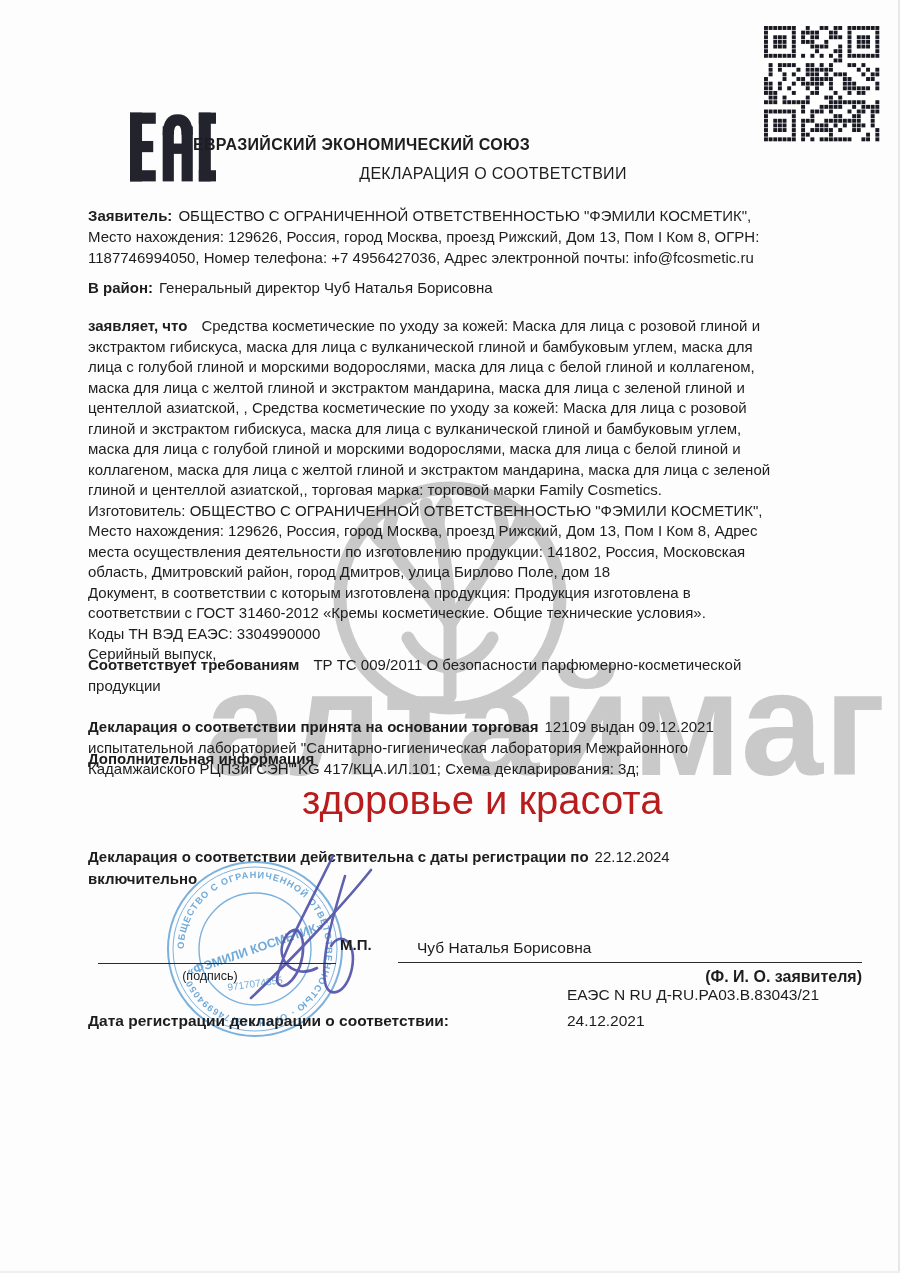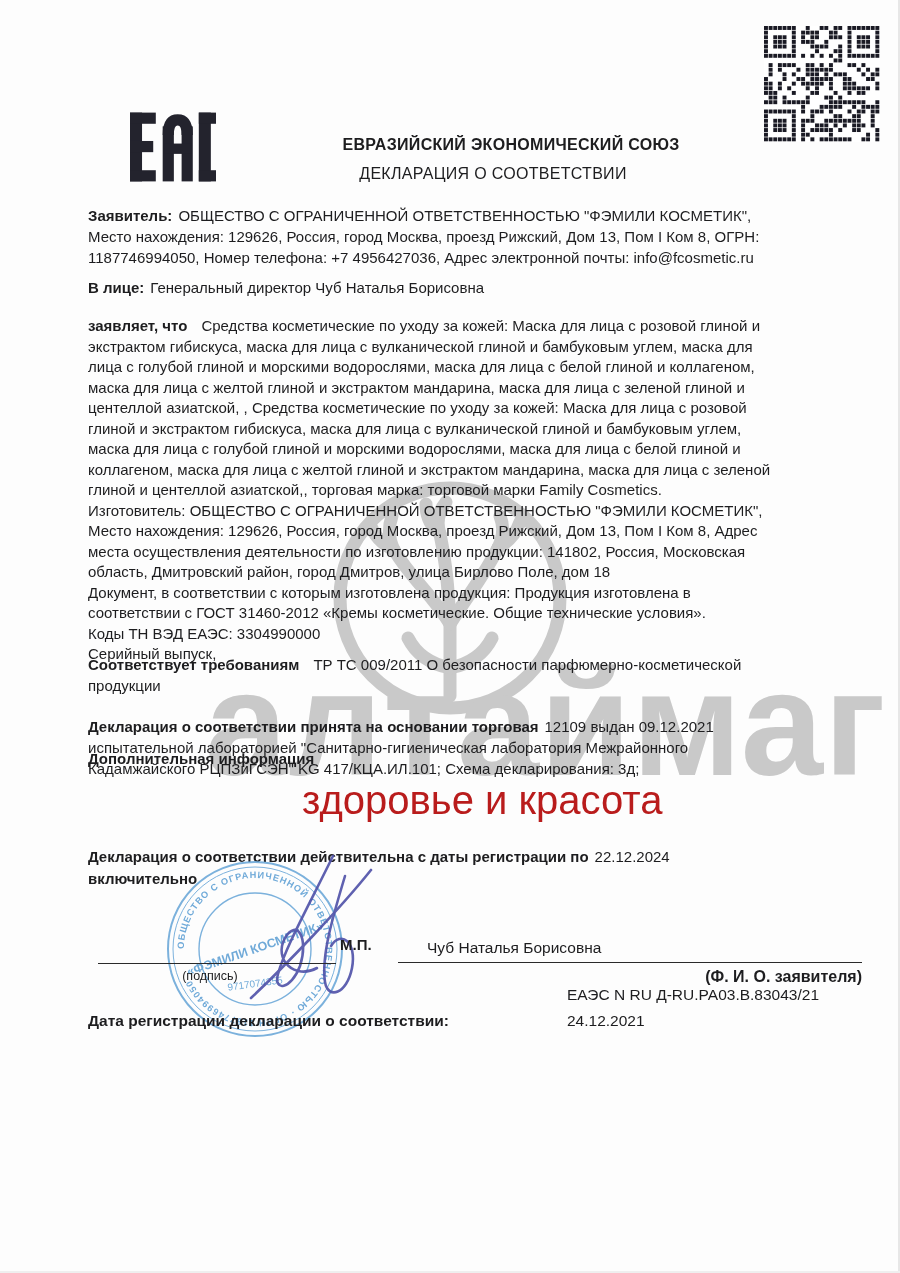--- a/index.html
+++ b/index.html
@@ -5,22 +5,22 @@
   html,body{margin:0;padding:0;background:#fff;}
   #page{position:relative;width:900px;height:1273px;background:#fdfdfd;overflow:hidden;
         font-family:"Liberation Sans",sans-serif;color:#1d1d1f;}
   
   .wm-word{position:absolute;left:205px;top:650px;font-size:148px;font-weight:bold;
            color:#c9c9c9;line-height:1;letter-spacing:1px;z-index:1;text-align:right;}
   .wm-tag{position:absolute;left:302px;top:778px;font-size:40px;color:#b91c1c;z-index:1;}
   .wm-logo{position:absolute;left:324px;top:472px;z-index:1;}
   
   .eac{position:absolute;left:130px;top:112px;}
-  .title1{position:absolute;left:193px;top:136px;width:600px;text-align:center;
-          font-size:16px;font-weight:bold;letter-spacing:.3px;z-index:2;padding-left:18px;}
+  .title1{position:absolute;left:193px;top:136px;width:600px;
+          font-size:16px;font-weight:bold;letter-spacing:.3px;z-index:2;}
   .title2{position:absolute;left:193px;top:165px;width:600px;text-align:center;
           font-size:16px;font-weight:normal;letter-spacing:.3px;z-index:2;}
   .qr{position:absolute;left:764px;top:26px;z-index:2;}
   
   .para{position:absolute;left:88px;width:800px;font-size:15px;line-height:21px;
         white-space:pre-line;z-index:2;}
   .para b{margin-right:6px;}
   .para.gapw b{margin-right:14px;}
   .p-applicant{top:205px;}
   .p-person{top:277px;}
@@ -28,21 +28,21 @@
   .p-req{top:654px;}
   .p-protocol{top:716px;}
   .p-addinfo{top:748px;font-weight:bold;}
   .p-valid{top:846px;line-height:21.5px;white-space:normal;}
   
   .stamp{position:absolute;left:160px;top:854px;z-index:3;opacity:.88;}
   .sig{position:absolute;left:215px;top:848px;z-index:4;opacity:.9;}
   .mp{position:absolute;left:340px;top:936px;font-size:15px;font-weight:bold;z-index:5;}
   .sig-line{position:absolute;left:98px;top:963px;width:238px;border-top:1.6px solid #2a2a2a;z-index:5;}
   .sig-cap{position:absolute;left:150px;top:969px;width:120px;text-align:center;font-size:12.5px;z-index:5;}
-  .name{position:absolute;left:427px;top:939px;font-size:15.5px;z-index:5;}
+  .name{position:absolute;left:417px;top:939px;font-size:15.5px;z-index:5;}
   .name-line{position:absolute;left:398px;top:962px;width:464px;border-top:1.6px solid #2a2a2a;z-index:5;}
   .name-cap{position:absolute;left:398px;top:968px;width:464px;text-align:right;
             font-size:16px;font-weight:bold;z-index:5;}
   
   .reg-label{position:absolute;left:88px;font-size:15.5px;font-weight:bold;z-index:5;}
   .reg-value{position:absolute;left:567px;font-size:15.5px;z-index:5;}
   .r1{top:986px;} .r2{top:1012px;}
   
   .edge-r{position:absolute;right:0;top:0;width:2px;height:100%;background:#e7e7e7;z-index:6;}
   .edge-b{position:absolute;left:0;bottom:0;width:100%;height:2px;background:#efefef;z-index:6;}
@@ -412,21 +412,21 @@
         <rect x="97.44" y="111.36" width="3.94" height="3.94"></rect>
         <rect x="102.08" y="111.36" width="3.94" height="3.94"></rect>
         <rect x="111.36" y="111.36" width="3.94" height="3.94"></rect>
       </g>
   </svg>
 
   <div class="para p-applicant"><b>Заявитель:</b><span>ОБЩЕСТВО С ОГРАНИЧЕННОЙ ОТВЕТСТВЕННОСТЬЮ "ФЭМИЛИ КОСМЕТИК",
 Место нахождения: 129626, Россия, город Москва, проезд Рижский, Дом 13, Пом I Ком 8, ОГРН:
 1187746994050, Номер телефона: +7 4956427036, Адрес электронной почты: info@fcosmetic.ru</span></div>
 
-  <div class="para p-person"><b>В лице:</b><span>Генеральный директор Чуб Наталья Борисовна</span></div>
+  <div class="para p-person"><b>В район:</b><span>Генеральный директор Чуб Наталья Борисовна</span></div>
 
   <div class="para p-declares gapw"><b>заявляет, что</b><span>Средства косметические по уходу за кожей: Маска для лица с розовой глиной и
 экстрактом гибискуса, маска для лица с вулканической глиной и бамбуковым углем, маска для
 лица с голубой глиной и морскими водорослями, маска для лица с белой глиной и коллагеном,
 маска для лица с желтой глиной и экстрактом мандарина, маска для лица с зеленой глиной и
 центеллой азиатской, , Средства косметические по уходу за кожей: Маска для лица с розовой
 глиной и экстрактом гибискуса, маска для лица с вулканической глиной и бамбуковым углем,
 маска для лица с голубой глиной и морскими водорослями, маска для лица с белой глиной и
 коллагеном, маска для лица с желтой глиной и экстрактом мандарина, маска для лица с зеленой
 глиной и центеллой азиатской,, торговая марка: торговой марки Family Cosmetics.

